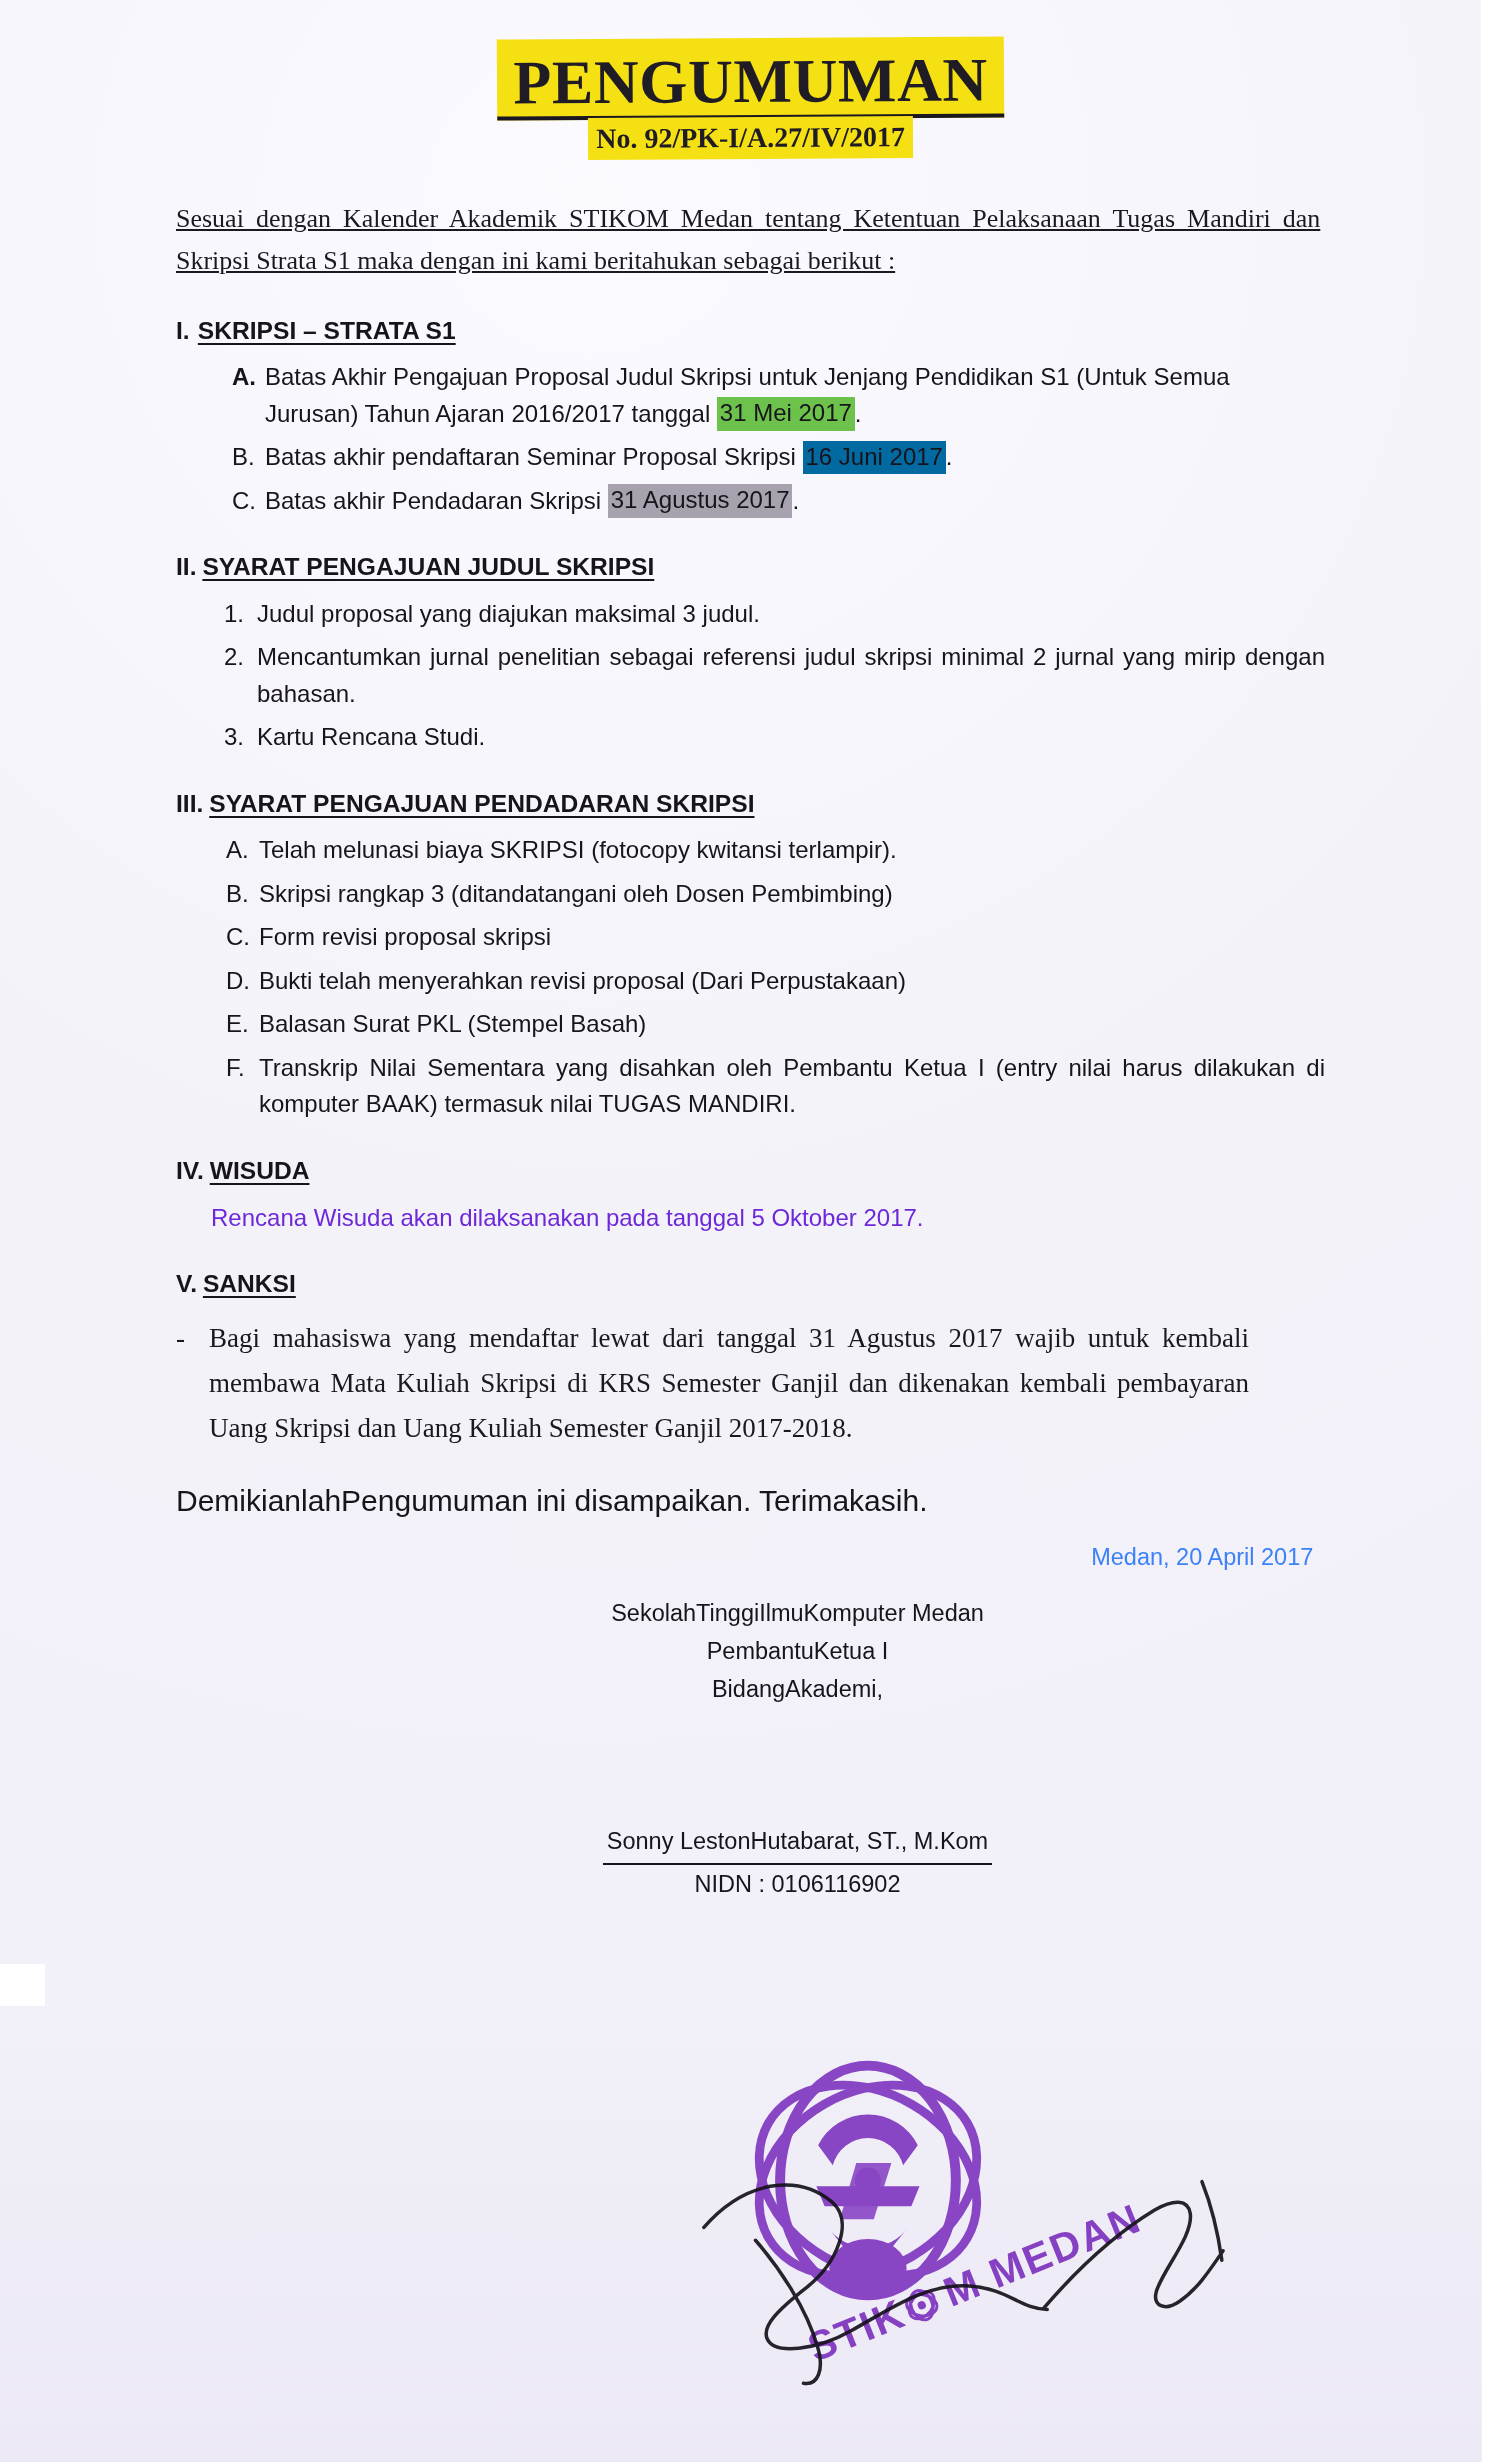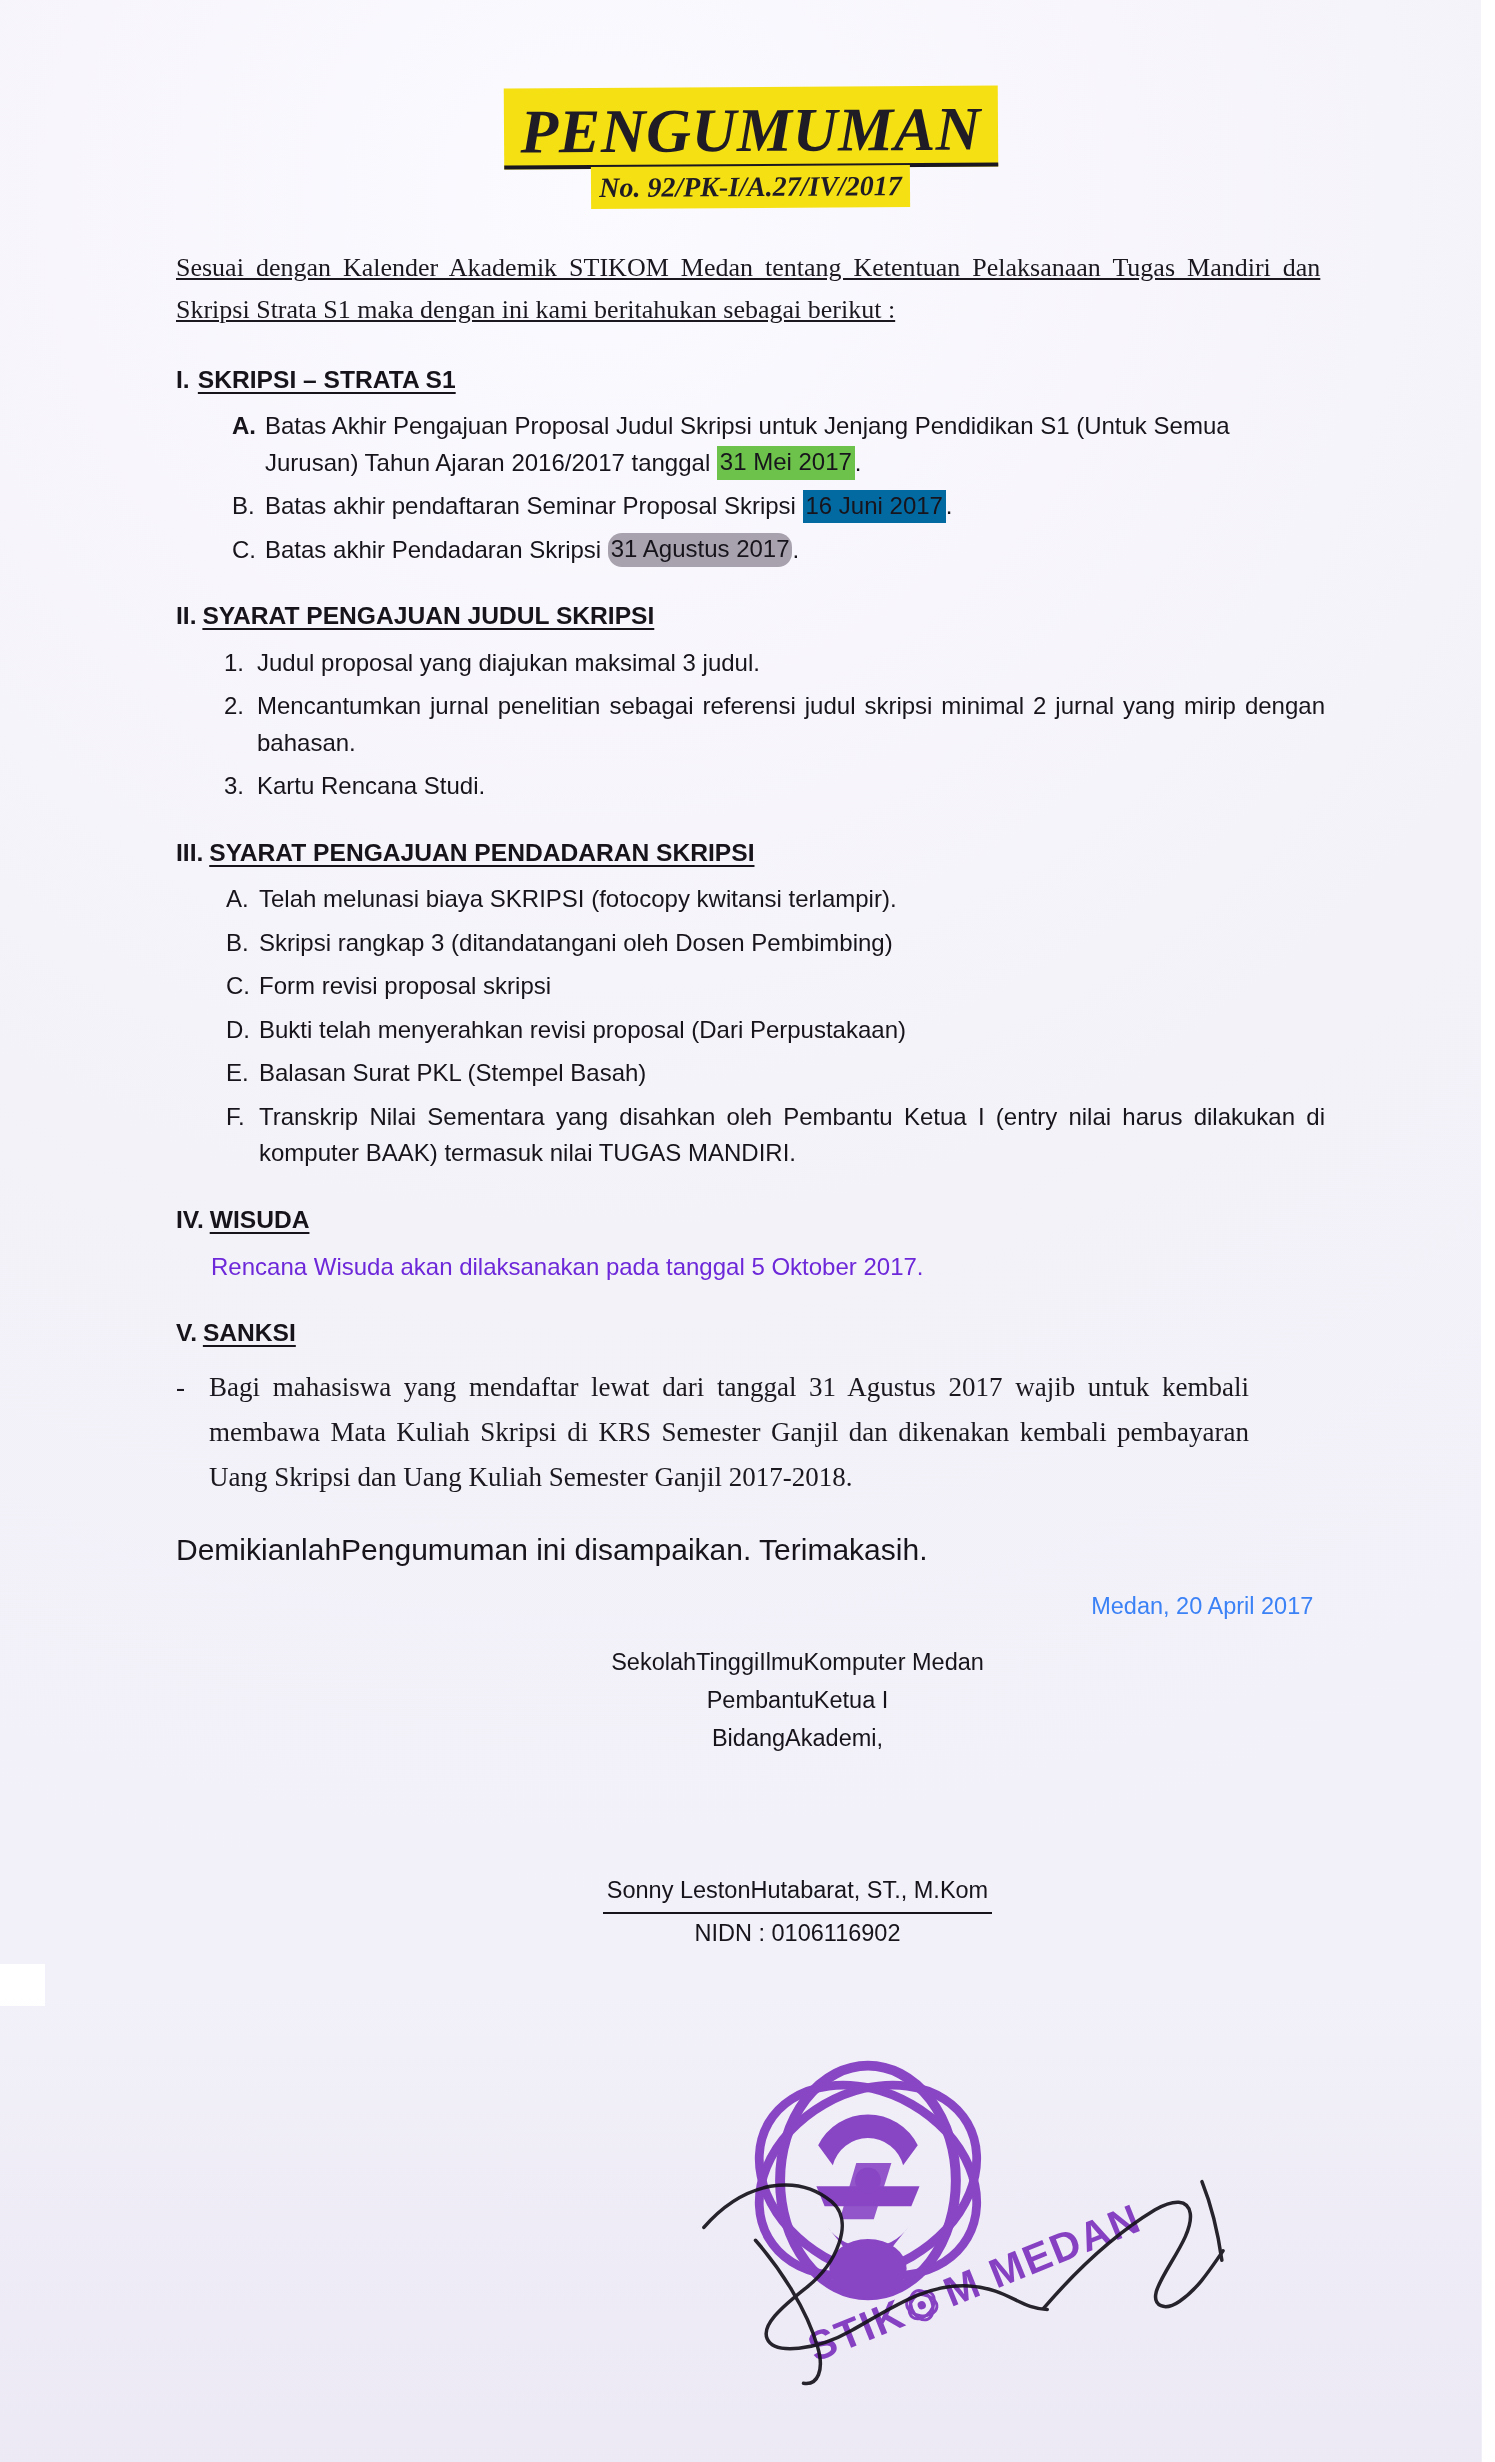--- a/index.html
+++ b/index.html
@@ -64,22 +64,21 @@
     position: absolute;
     left: 176px;
     top: 0;
     width: 1149px;
     color: #141218;
   }
 
   
   .header-block {
     text-align: center;
-    padding-top: 87px;
-    font-style: italic;
+    padding-top: 38px;
   }
   .doc-title {
     display: inline-block;
     font-family: "Liberation Serif", serif;
     font-weight: 700;
     font-size: 62px;
     line-height: 1.0;
     letter-spacing: 0.6px;
     background: #f5e014;
     padding: 11.7px 16.4px 3.5px 16.4px;
@@ -164,21 +163,21 @@
 
   
   .ind-a { padding-left: 56px; }   
   .ind-b { padding-left: 48px; }   
   .ind-c { padding-left: 50px; }
 
   
   .hl { padding: 2.3px 2.9px 4.1px 2.9px; }
   .hl-green { background: #6cc24a; }
   .hl-blue  { background: #0369a1; }
-  .hl-gray  { background: #a8a2ae; border-radius: 14px; }
+  .hl-gray  { background: #a8a2ae; }
 
   
   .plain-line {
     font-family: "Liberation Sans", sans-serif;
     font-size: 24px;
     line-height: 1.52;
     color: #6d28d9;
     padding-left: 35px;
     margin-top: 13px;
   }

